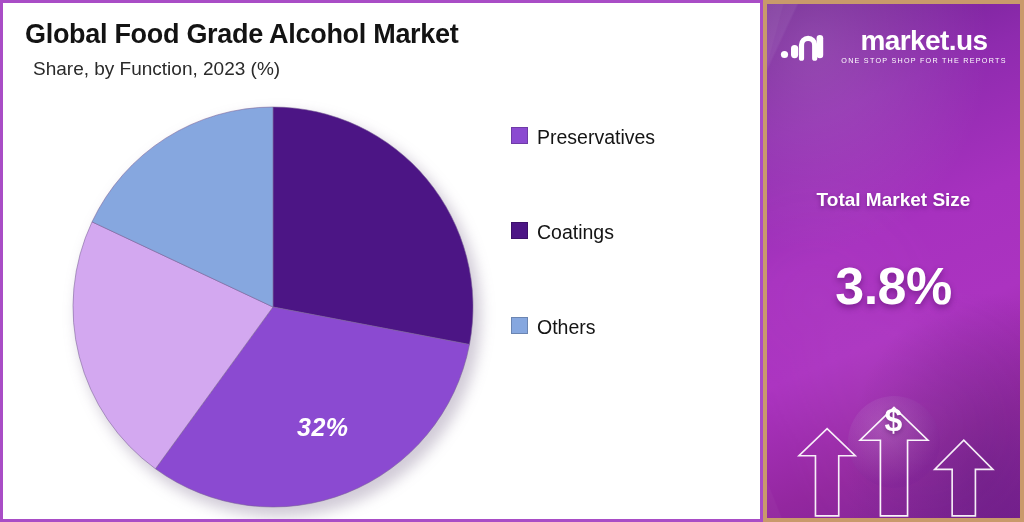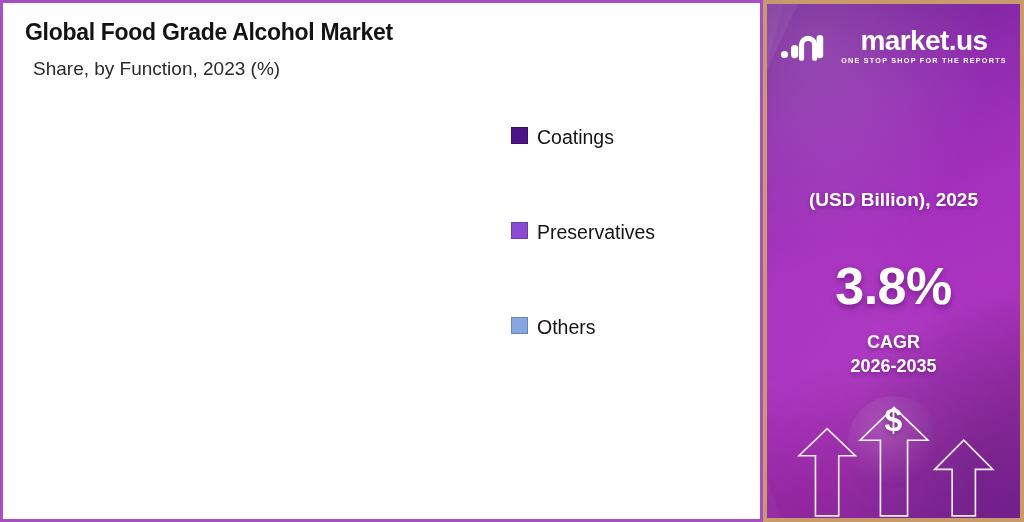--- a/index.html
+++ b/index.html
@@ -22,21 +22,21 @@
     width:763px;height:522px;
     box-sizing:border-box;
     background:#ffffff;
     border:3px solid #a94dc6;
     border-left-width:3px;
     overflow:hidden;
   }
   .chart-title{
     position:absolute;
     left:22px;top:16px;
-    font-size:23px;
+    font-size:27px;
     font-weight:bold;
     color:#131313;
     letter-spacing:-0.3px;
     white-space:nowrap;
     text-align:right;
   }
   .chart-subtitle{
     position:absolute;
     left:30px;top:55px;
     font-size:19px;
@@ -132,21 +132,21 @@
     justify-content:center;
     gap:9px;
   }
   .logo-mark{width:44px;height:30px;display:block;}
   .logo-text-wrap{display:flex;flex-direction:column;align-items:center;margin-left:8px;}
   .logo-word{
     font-size:28px;font-weight:bold;color:#ffffff;
     letter-spacing:-0.6px;line-height:29px;
   }
   .logo-tag{
-    font-size:7.2px;color:#ffffff;font-weight:bold;
+    font-size:7.2px;color:#ffffff;font-weight:normal;
     letter-spacing:1.25px;margin-top:1px;white-space:nowrap;
   }
 
   .big-value{
     position:absolute;left:0;right:0;
     text-align:center;
     font-size:52px;font-weight:bold;color:#ffffff;
     text-shadow:0 3px 6px rgba(60,0,80,0.45);
     letter-spacing:-0.5px;
   }
@@ -186,29 +186,41 @@
 </head>
 <body>
 
 <div class="canvas">
 
   <div class="chart-panel">
 
     <div class="chart-title">Global Food Grade Alcohol Market</div>
     <div class="chart-subtitle">Share, by Function, 2023 (%)</div>
 
+    <div class="pie-wrap">
+      <div class="pie-shadow"></div>
+      <svg class="pie-svg" viewBox="0 0 404 404">
+        <g id="pie-slices">
+            <path d="M202,202 L202,2 A200,200 0 0,1 398.4574501457377,239.47626291714496 Z" fill="#4c1585" stroke="rgba(120,95,150,0.55)" stroke-width="1"></path>
+            <path d="M202,202 L398.4574501457377,239.47626291714496 A200,200 0 0,1 84.4429495415054,363.8033988749895 Z" fill="#8b4ad1" stroke="rgba(120,95,150,0.55)" stroke-width="1"></path>
+            <path d="M202,202 L84.4429495415054,363.8033988749895 A200,200 0 0,1 21.034589506796095,116.84414168698547 Z" fill="#d3a8f0" stroke="rgba(120,95,150,0.55)" stroke-width="1"></path>
+            <path d="M202,202 L21.034589506796095,116.84414168698547 A200,200 0 0,1 201.99999999999997,2 Z" fill="#86a7df" stroke="rgba(120,95,150,0.55)" stroke-width="1"></path>
+          </g>
+      </svg>
+      <div class="pie-label">32%</div>
+    </div>
 
     <div class="legend">
+      <div class="legend-item">
+        <span class="legend-swatch" style="background:#8b4ad1"></span>
+        <span class="legend-label">Preservatives</span>
+      </div>
       <div class="legend-item">
         <span class="legend-swatch" style="background:#4c1585"></span>
         <span class="legend-label">Coatings</span>
-      </div>
-      <div class="legend-item">
-        <span class="legend-swatch" style="background:#8b4ad1"></span>
-        <span class="legend-label">Preservatives</span>
       </div>
       <div class="legend-item">
         <span class="legend-swatch" style="background:#86a7df"></span>
         <span class="legend-label">Others</span>
       </div>
     </div>
   </div>
 
   <div class="stat-panel">
     <div class="texture"></div>
@@ -220,28 +232,24 @@
         <path d="M21.5 27.2 V14 a6.6 6.6 0 0 1 13.2 0 V27.2" fill="none" stroke="#ffffff" stroke-width="5.2" stroke-linecap="round"></path>
         <rect x="36.6" y="4" width="6.6" height="23.2" rx="3.3" fill="#ffffff"></rect>
       </svg>
       <div class="logo-text-wrap">
         <div class="logo-word">market.us</div>
         <div class="logo-tag">ONE STOP SHOP FOR THE REPORTS</div>
       </div>
     </div>
 
     <div class="cap c1">
-      <div>(USD Billion), 2025</div>
+      <div>Total Market Size</div>
     </div>
 
     <div class="big-value v2">3.8%</div>
-    <div class="cap c2">
-      <div>CAGR</div>
-      <div>2026-2035</div>
-    </div>
 
     <div class="arrows">
       <div class="coin"></div>
       <div class="dollar">$</div>
       <svg viewBox="0 0 261 140">
         <path d="M50 140 V78 H33 L62 50 L91 78 H74 V140 Z" fill="none" stroke="#ffffff" stroke-width="1.7" opacity="0.92"></path>
         <path d="M117 140 V62 H96 L131 28 L166 62 H145 V140 Z" fill="none" stroke="#ffffff" stroke-width="1.7" opacity="0.95"></path>
         <path d="M191 140 V92 H173 L203 62 L233 92 H215 V140 Z" fill="none" stroke="#ffffff" stroke-width="1.7" opacity="0.92"></path>
       </svg>
     </div>

